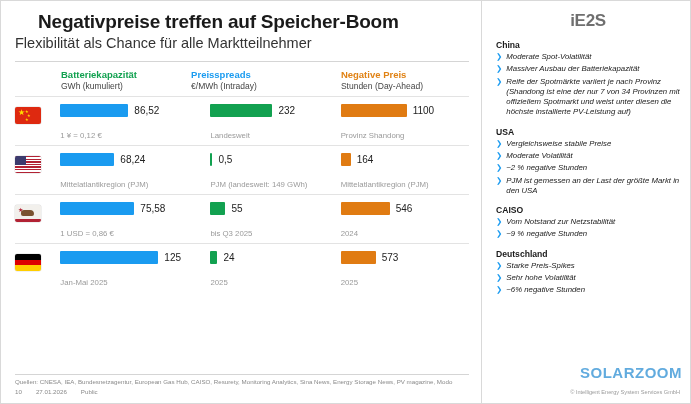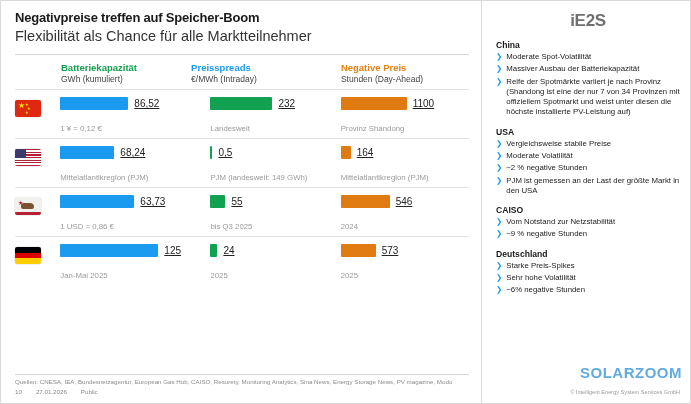--- a/index.html
+++ b/index.html
@@ -24,25 +24,26 @@
     display: flex;
   }
   
   .left {
     width: 480px;
     box-sizing: border-box;
     padding: 10px 12px 0 14px;
     position: relative;
   }
   .title {
-    font-size: 13px;
+    font-size: 19px;
     font-weight: bold;
     color: #1a1a1a;
     letter-spacing: -0.2px;
     line-height: 1.15;
+    margin-left: 23px;
   }
   .subtitle {
     font-size: 14.5px;
     color: #333;
     margin-top: 2px;
     line-height: 1.15;
     font-weight: 400;
   }
   .hr-top {
     border-top: 1px solid #d5d5d5;
@@ -131,21 +132,20 @@
     box-sizing: border-box;
     padding-right: 8px;
   }
   .cell.w1 { width: 152px; }
   .cell.w2 { width: 132px; }
   .cell.w3 { width: 130px; }
   .barline {
     display: flex;
     align-items: center;
     height: 15px;
-    text-decoration: underline;
   }
   .bar {
     height: 13px;
     border-radius: 1px;
   }
   .bar.blue { background: #1a9bf0; }
   .bar.green { background: #12a150; }
   .bar.orange { background: #e07b12; }
   .bar.thin { width: 2px; }
   .val {
@@ -210,21 +210,21 @@
     line-height: 1.32;
     margin-bottom: 2px;
   }
   .rbullet {
     color: #1a9bf0;
     font-size: 7.5px;
     margin-right: 4px;
     flex: none;
     line-height: 1.32;
   }
-  .rtext { flex: 1; }
+  .rtext { flex: 1; font-style: italic; }
 
   .watermark {
     position: absolute;
     right: 8px;
     bottom: 22px;
     font-size: 15px;
     font-weight: bold;
     color: #2d8fd4;
     opacity: 0.75;
     letter-spacing: 0.5px;
@@ -336,21 +336,21 @@
         <div class="flagcell">
           <div class="flag flag-ca">
             <span class="star">★</span>
             <div class="bear"></div>
             <div class="bar"></div>
           </div>
         </div>
         <div class="cell w1">
           <div class="barline">
             <div class="bar blue" style="width:74px"></div>
-            <div class="val">63,73</div>
+            <div class="val">75,58</div>
           </div>
           <div class="note">1 USD = 0,86 €</div>
         </div>
         <div class="cell w2">
           <div class="barline">
             <div class="bar green" style="width:15px"></div>
             <div class="val">55</div>
           </div>
           <div class="note">bis Q3 2025</div>
         </div>

